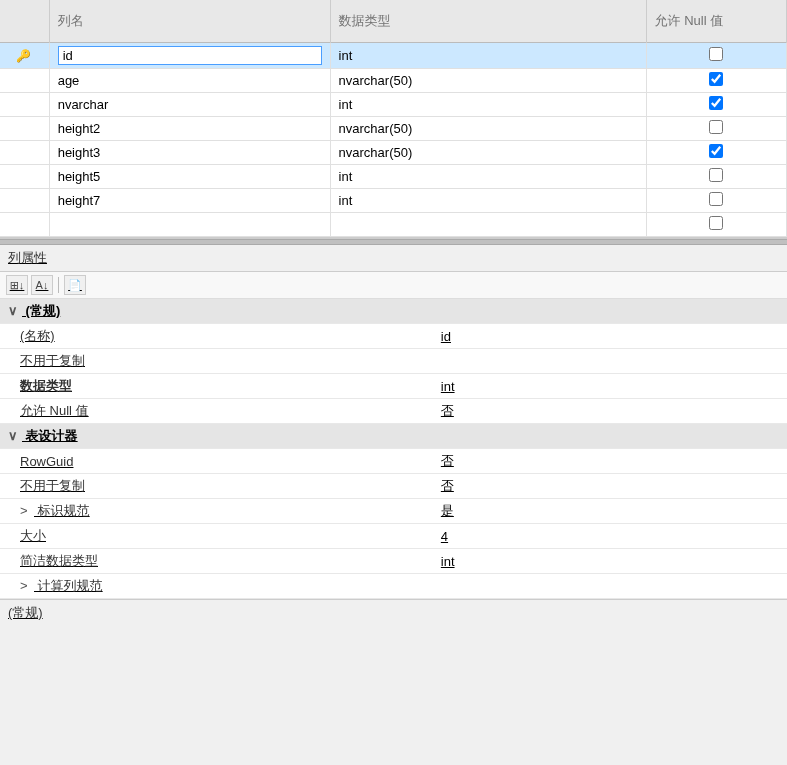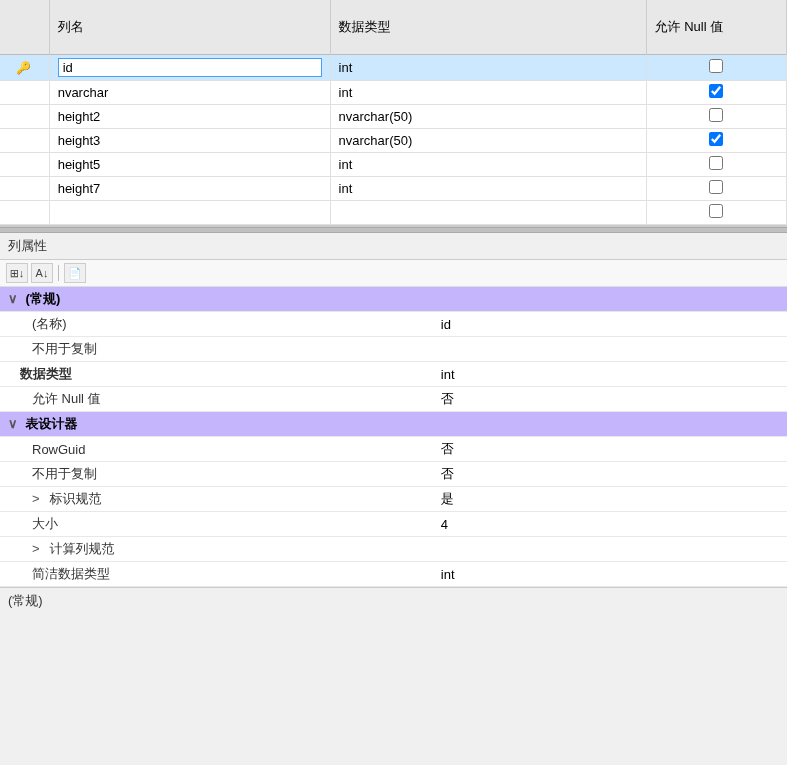--- a/index.html
+++ b/index.html
@@ -24,25 +24,25 @@
       width: 100%;
       border-collapse: collapse;
     }
 
     .db-table thead tr {
       background: #e8e8e8;
       border-bottom: 1px solid #bbb;
     }
 
     .db-table thead th {
-      padding: 18px 8px;
+      padding: 12px 8px;
       text-align: left;
       font-weight: normal;
       border-right: 1px solid #ccc;
-      color: #000000;
+      color: #737373;
       font-size: 13px;
     }
 
     .db-table tbody tr {
       border-bottom: 1px solid #e0e0e0;
     }
 
     .db-table tbody tr.selected {
       background: #cce8ff;
     }
@@ -102,20 +102,21 @@
     .section-divider {
       height: 6px;
       background: #c0c0c0;
       border-top: 1px solid #aaa;
       border-bottom: 1px solid #aaa;
     }
 
     
     .props-section {
       background: #fff;
+      text-decoration: underline;
     }
 
     .props-header {
       background: #f0f0f0;
       padding: 4px 8px;
       border-bottom: 1px solid #ccc;
       font-size: 13px;
       font-weight: normal;
       color: #333;
     }
@@ -167,37 +168,37 @@
     .props-table td:first-child {
       width: 55%;
       color: #333;
     }
 
     .props-table td:last-child {
       color: #000;
     }
 
     .section-group {
-      background: #c4b5fd;
+      background: #e5e5e5;
     }
 
     .section-group td {
       font-weight: bold;
       padding: 3px 8px;
     }
 
     .group-toggle {
       display: inline-block;
       width: 14px;
       color: #555;
       cursor: pointer;
     }
 
     .indent-1 td:first-child {
-      padding-left: 32px;
+      padding-left: 20px;
     }
 
     .indent-1-bold td:first-child {
       padding-left: 20px;
       font-weight: bold;
     }
 
     .sub-toggle {
       display: inline-block;
       width: 14px;
@@ -231,20 +232,26 @@
           <th class="col-type">数据类型</th>
           <th class="col-null">允许 Null 值</th>
         </tr>
       </thead>
       <tbody id="table-body">
       <tr class="selected">
             <td class="key-col"><span class="key-icon">🔑</span></td>
             <td class="col-name"><input type="text" class="name-input" value="id" style=""></td>
             <td class="col-type">int</td>
             <td class="col-null cb-cell"><input type="checkbox" style=""></td>
+          </tr>
+          <tr>
+            <td class="key-col"></td>
+            <td class="col-name">age</td>
+            <td class="col-type">nvarchar(50)</td>
+            <td class="col-null cb-cell"><input type="checkbox" checked="" style=""></td>
           </tr>
           <tr>
             <td class="key-col"></td>
             <td class="col-name">nvarchar</td>
             <td class="col-type">int</td>
             <td class="col-null cb-cell"><input type="checkbox" checked="" style=""></td>
           </tr>
           <tr>
             <td class="key-col"></td>
             <td class="col-name">height2</td>
@@ -331,24 +338,24 @@
         </tr>
         <tr class="indent-1">
           <td><span class="sub-toggle">&gt;</span> 标识规范</td>
           <td>是</td>
         </tr>
         <tr class="indent-1">
           <td class="grayed">大小</td>
           <td>4</td>
         </tr>
         <tr class="indent-1">
+          <td>简洁数据类型</td>
+          <td>int</td>
+        </tr>
+        <tr class="indent-1">
           <td><span class="sub-toggle">&gt;</span> 计算列规范</td>
           <td></td>
         </tr>
-        <tr class="indent-1">
-          <td>简洁数据类型</td>
-          <td>int</td>
-        </tr>
       </tbody>
   </table>
 
   <div class="props-footer">(常规)</div>
 </div>
 
 </body></html>

